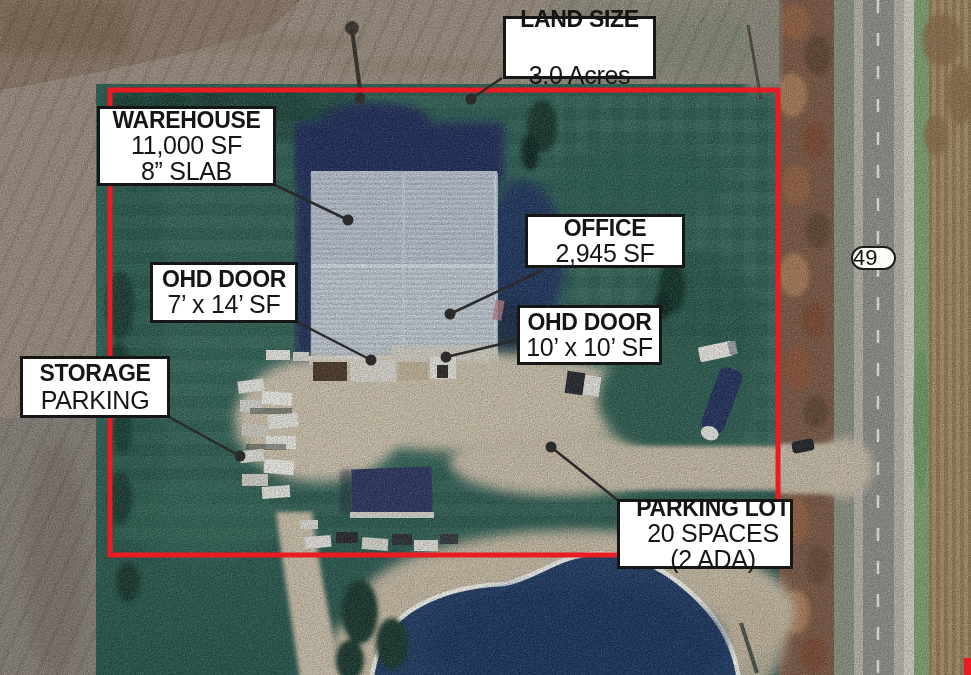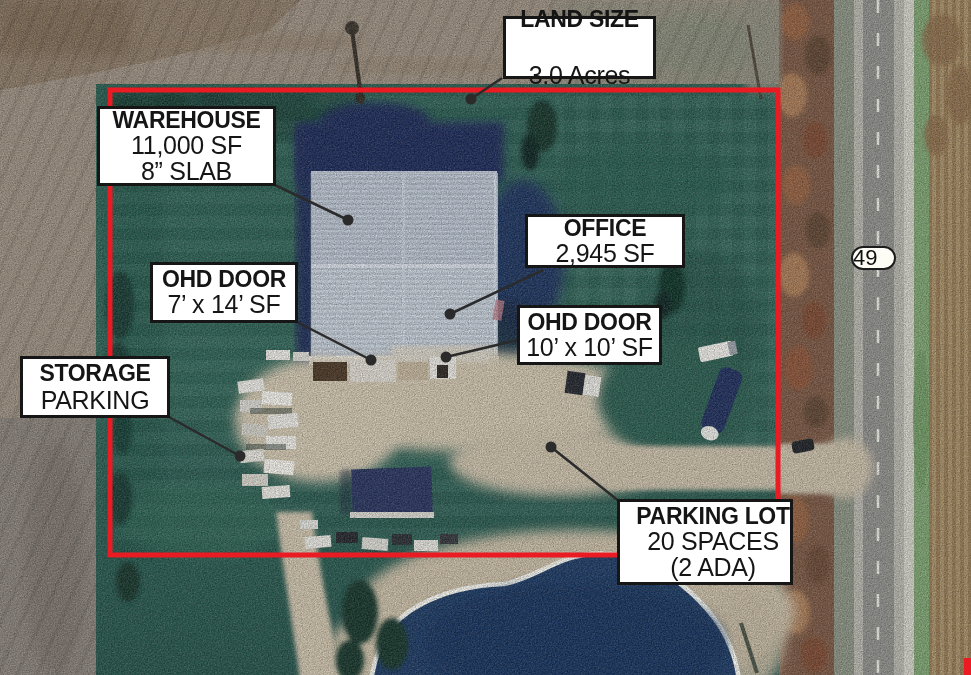--- a/index.html
+++ b/index.html
@@ -12,21 +12,21 @@
         display:flex;flex-direction:column;align-items:center;justify-content:center;
         text-align:center;line-height:1.05;letter-spacing:-0.3px;padding:2px 4px;z-index:30;}
   .anno .t{font-weight:700;font-size:23px;white-space:nowrap;}
   .anno .v{font-weight:400;font-size:25px;white-space:nowrap;}
   #label-land-size {left:503px;top:16px;width:153px;height:63px;gap:31px;}
   #label-warehouse {left:97px;top:106px;width:179px;height:80px;}
   #label-office    {left:525px;top:214px;width:160px;height:54px;}
   #label-ohd-west  {left:150px;top:262px;width:148px;height:61px;}
   #label-ohd-east  {left:517px;top:305px;width:145px;height:60px;}
   #label-storage   {left:20px;top:356px;width:150px;height:62px;justify-content:space-between;}
-  #label-parking   {left:617px;top:499px;width:176px;height:86px;padding-left:20px;}
+  #label-parking   {left:617px;top:499px;width:176px;height:70px;padding-left:20px;}
   #route-shield{position:absolute;left:851px;top:246px;width:45px;height:24px;box-sizing:border-box;
         background:#fdfdf6;border:2.5px solid #1c1c1c;border-radius:13px;display:flex;
         align-items:center;justify-content:flex-start;font-weight:400;font-size:22px;color:#111;z-index:25;}
 </style>
 </head>
 <body>
 
 <div id="stage">
 
 <svg id="photo" width="971" height="675" viewBox="0 0 971 675">

